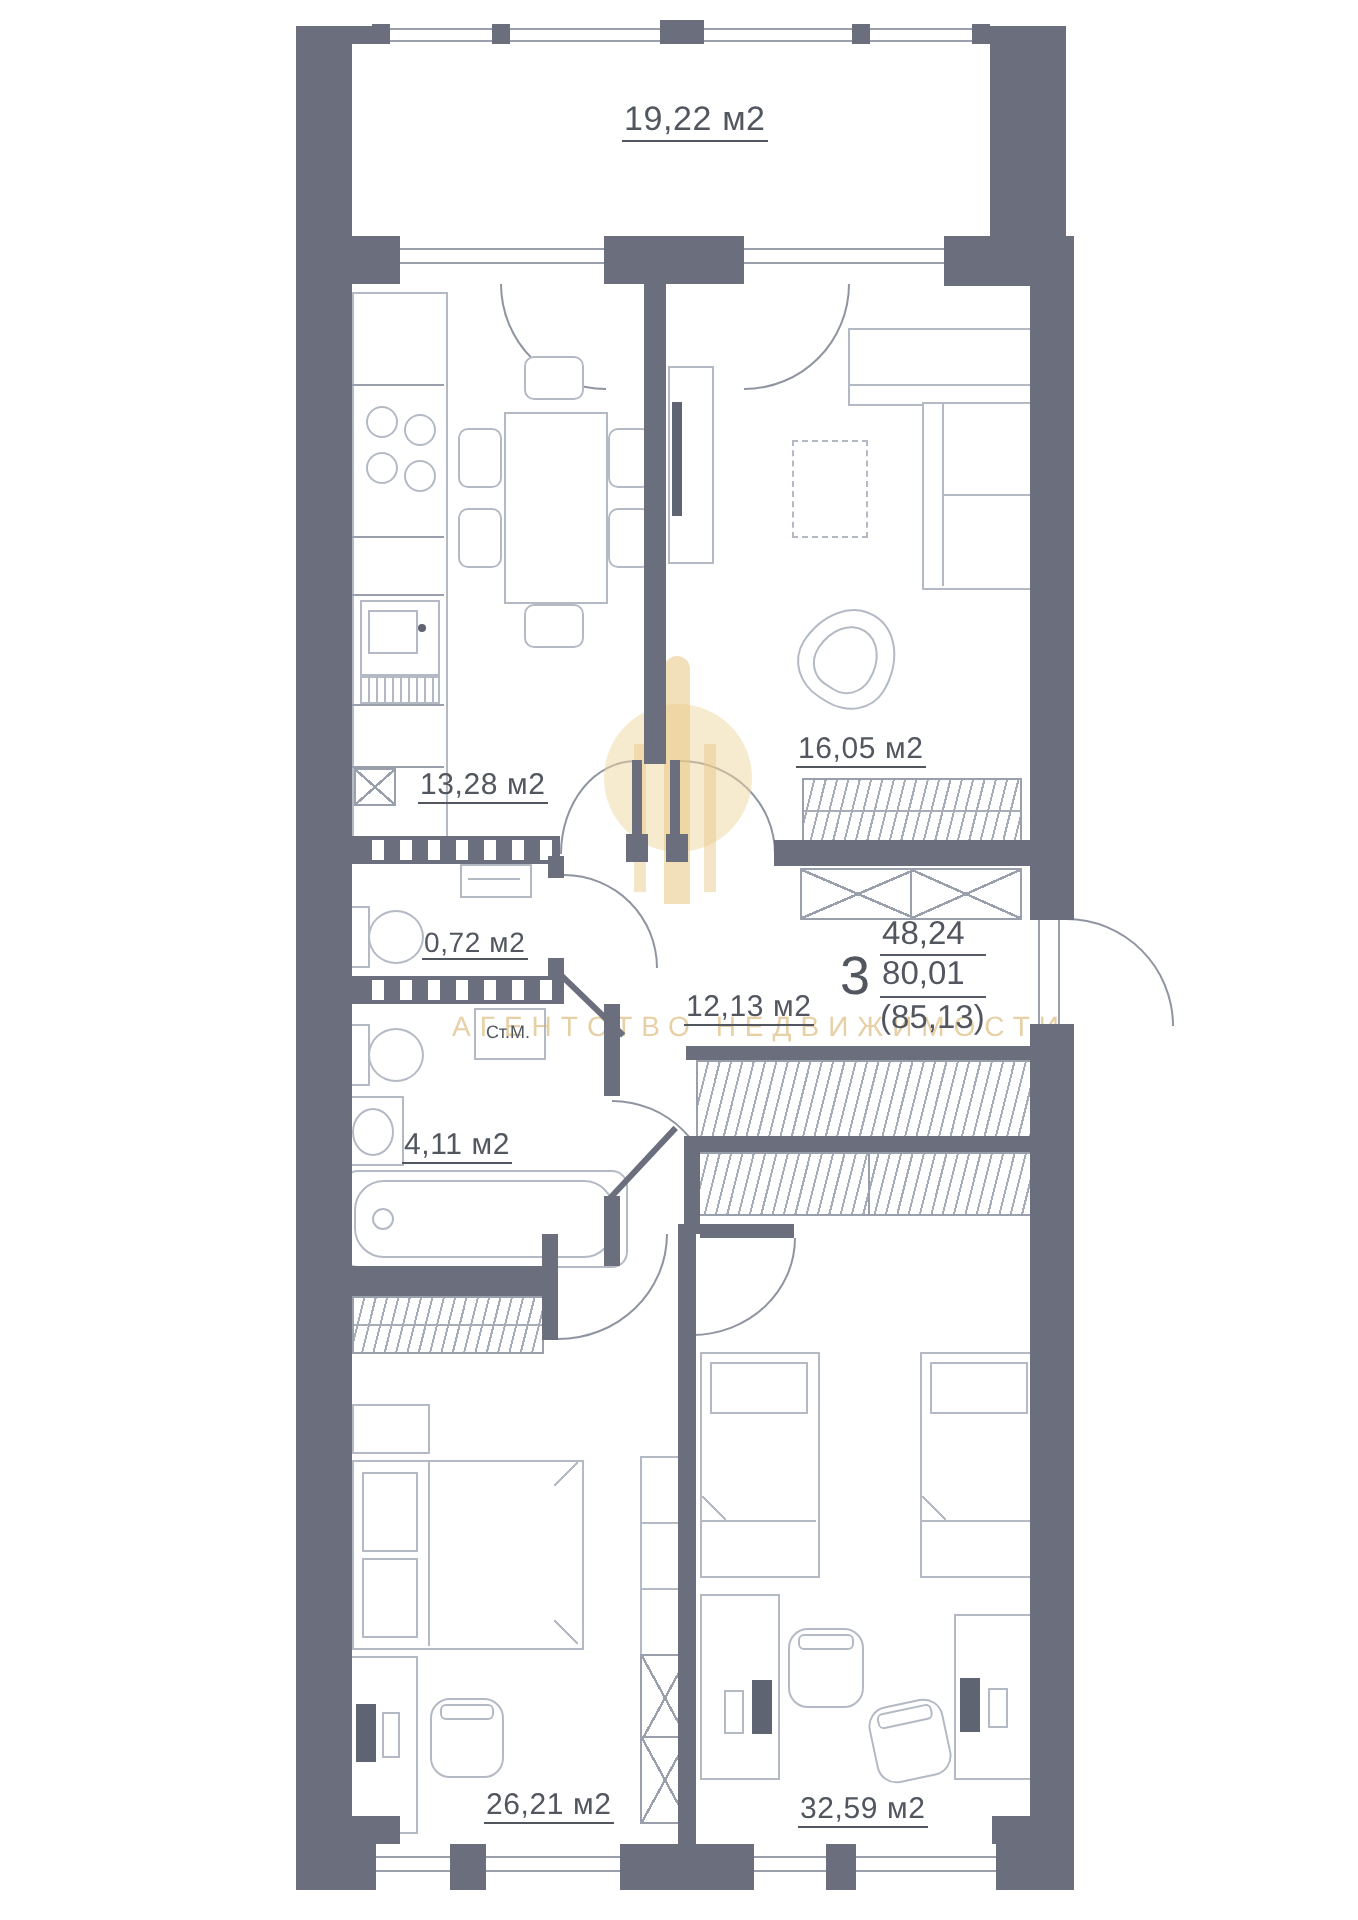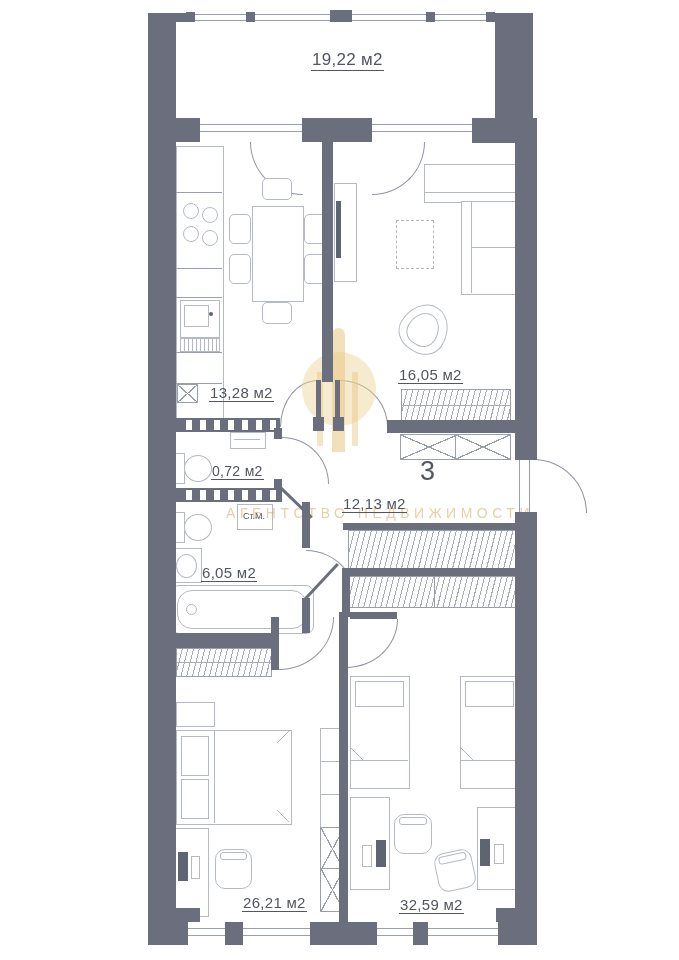--- a/index.html
+++ b/index.html
@@ -184,30 +184,35 @@
 
   <div class="fb" style="left:174px;top:512px;width:9px;height:29px;"></div>
   <div class="circ" style="left:184px;top:514px;width:26px;height:25px;"></div>
   <div class="fb" style="left:237px;top:504px;width:34px;height:24px;"></div>
   <div class="sublab" style="left:237px;top:504px;width:34px;height:24px;">Ст.М.</div>
   <div class="fb" style="left:172px;top:548px;width:28px;height:33px;"></div>
   <div class="circ" style="left:176px;top:554px;width:19px;height:22px;"></div>
   <div class="fb" style="left:171px;top:585px;width:141px;height:47px;border-radius:8px;"></div>
   <div class="a" style="left:177px;top:590px;width:128px;height:37px;border:1px solid #b4bac4;border-radius:15px;z-index:1;"></div>
   <div class="circ" style="left:186px;top:604px;width:9px;height:9px;"></div>
-  <div class="lab" style="left:201px;top:564px;">6,05 м2</div>
+  <div class="lab" style="left:201px;top:564px;">4,11 м2</div>
 
   <div class="hatch" style="left:348px;top:530px;width:166px;height:38px;"></div>
   <div class="hatch" style="left:348px;top:576px;width:166px;height:30px;">
     <div class="a" style="left:85px;top:0;width:1px;height:30px;background:#9aa0ab;"></div>
   </div>
   <div class="lab" style="left:342px;top:495px;">12,13 м2</div>
 
   <div id="summary">
     <span class="rooms">3</span>
+    <span class="col">
+      <span class="num">48,24</span>
+      <span class="num">80,01</span>
+      <span class="num3">(85,13)</span>
+    </span>
   </div>
 
   <div class="hatch" style="left:176px;top:648px;width:94px;height:27px;">
     <div class="a" style="left:0;top:13px;width:94px;height:1px;background:#a7adb7;"></div>
   </div>
   <div class="fb" style="left:176px;top:702px;width:37px;height:23px;"></div>
   <div class="fb" style="left:176px;top:730px;width:114px;height:93px;"></div>
   <div class="fb" style="left:181px;top:736px;width:26px;height:38px;"></div>
   <div class="fb" style="left:181px;top:779px;width:26px;height:38px;"></div>
   <div class="tl" style="left:214px;top:730px;width:1px;height:93px;background:#b4bac4;"></div>

